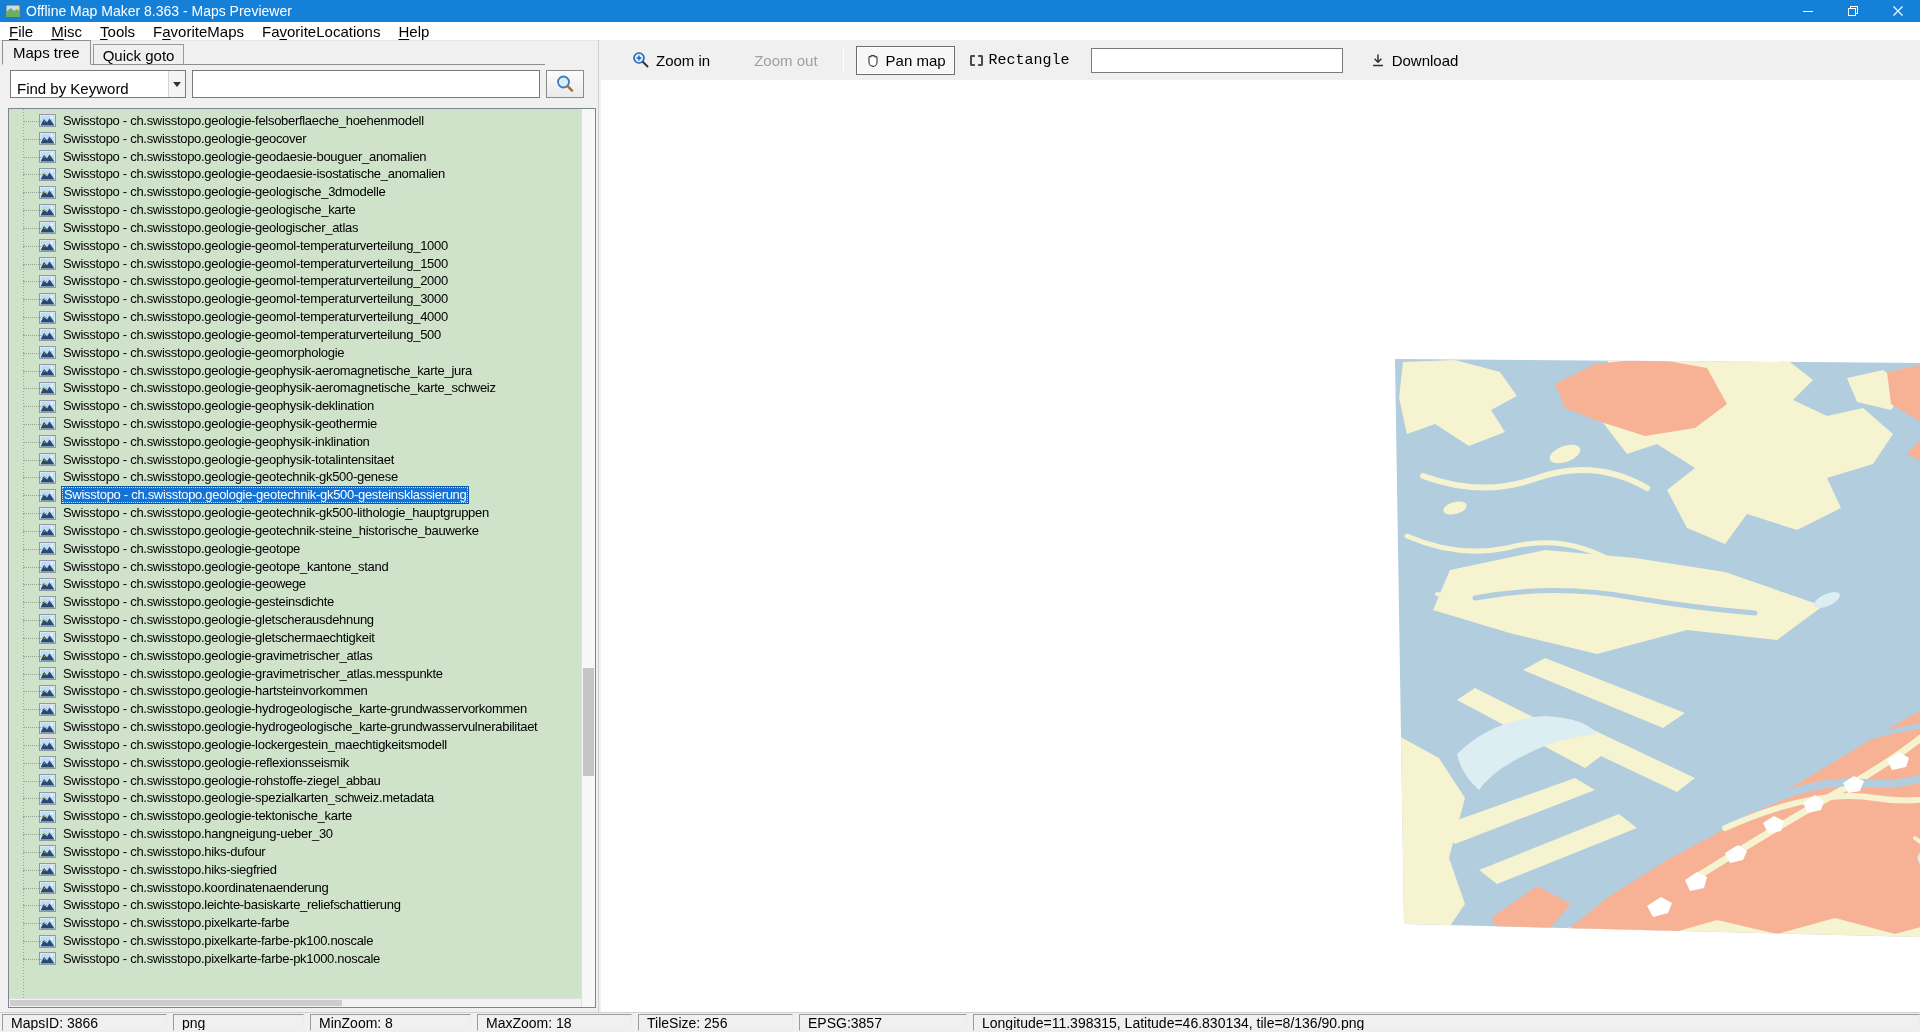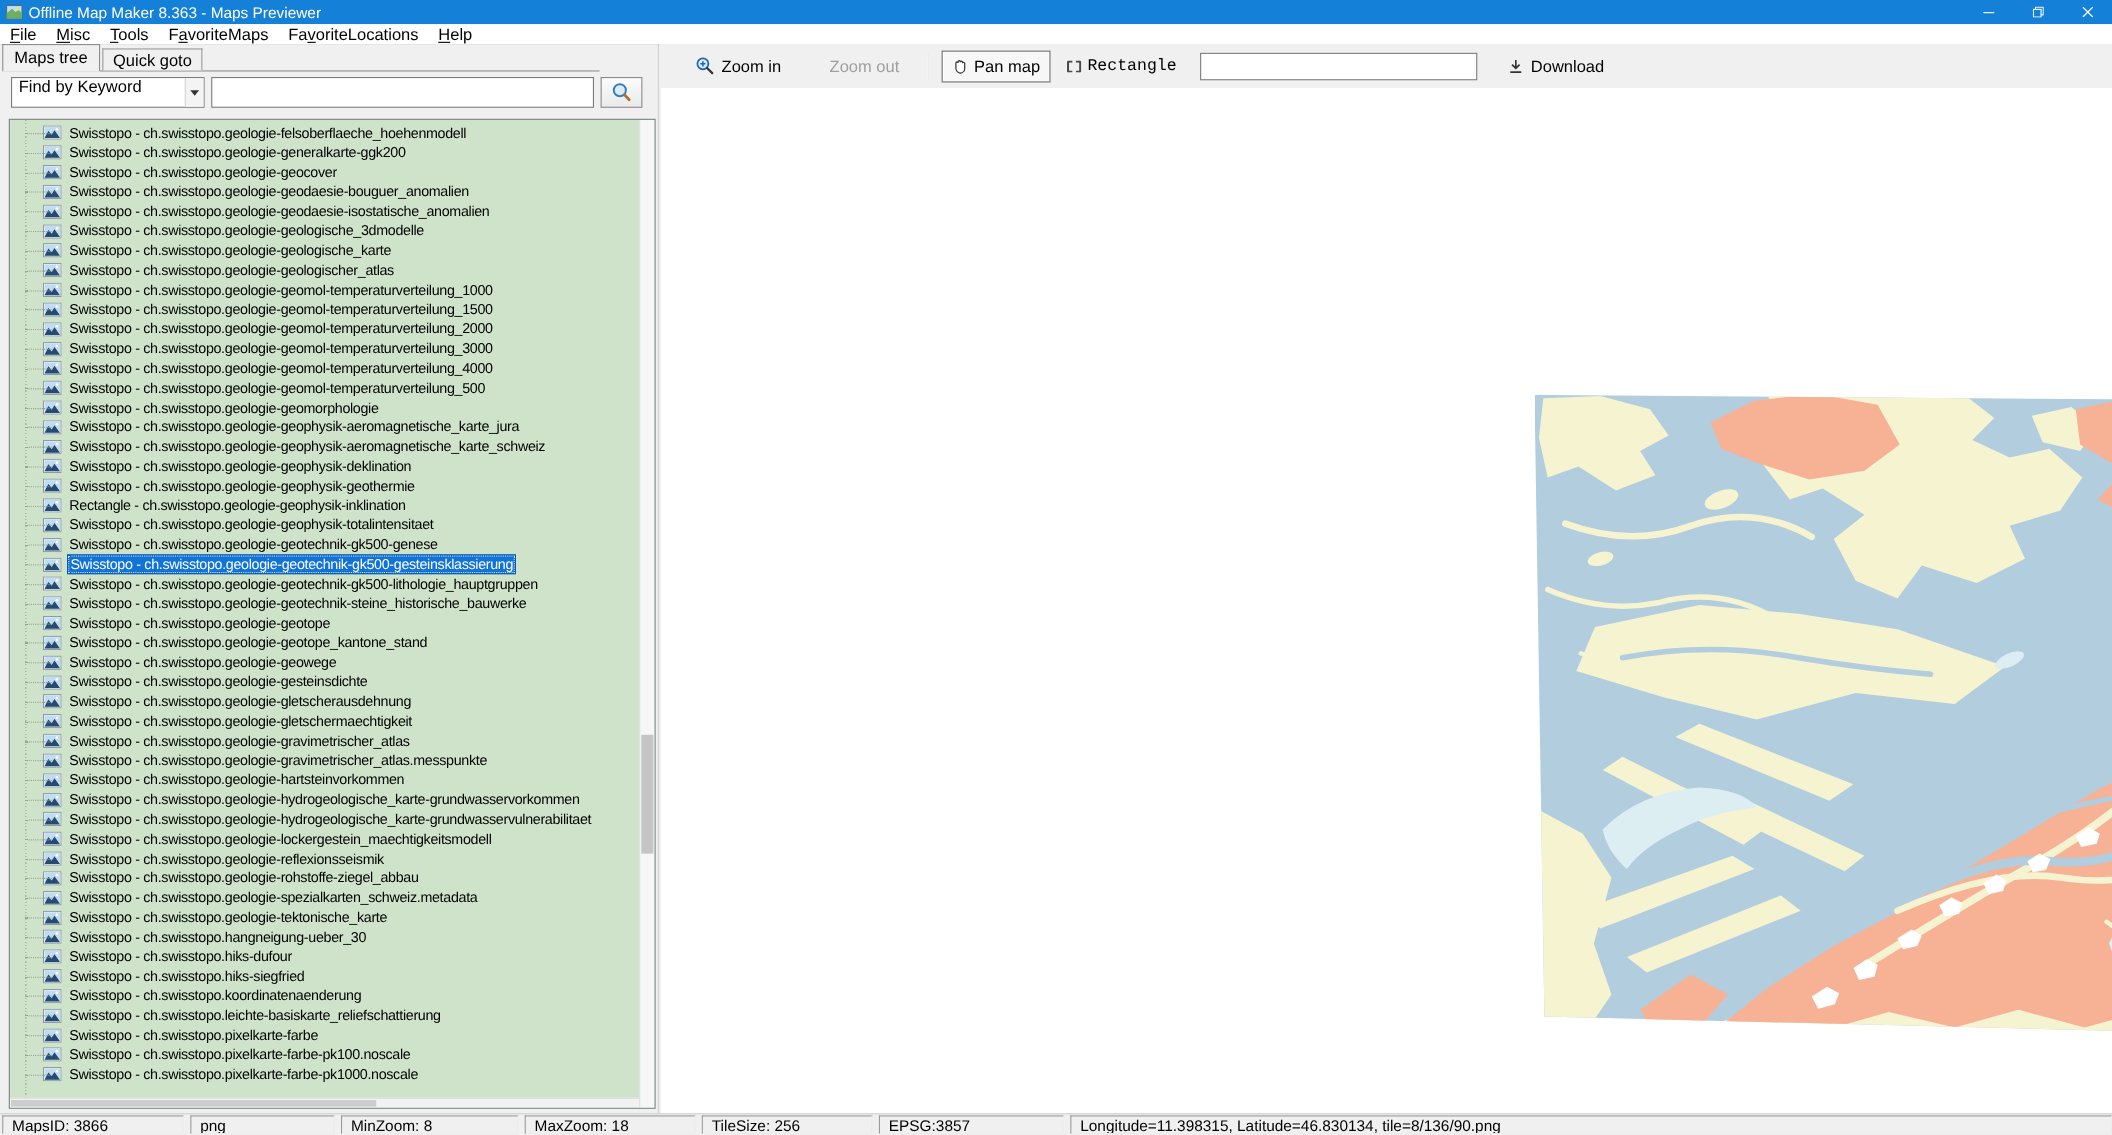--- a/index.html
+++ b/index.html
@@ -27,21 +27,21 @@
     border-bottom:1px solid #8e8e8e; display:flex; align-items:flex-end; }
   .tab { font-size:15px; padding:2px 9px 2px 9px; background:var(--c-chrome,#f0f0f0);
     border:1px solid #9a9a9a; border-bottom:none; margin-right:2px; white-space:nowrap; }
   .tab.active { position:relative; z-index:2; border-color:#8e8e8e; padding:3px 10px;
     margin-bottom:-1px; border-bottom:1px solid var(--c-chrome,#f0f0f0); }
   .tab.inactive { height:20px; }
 
   
   .search-row { position:absolute; left:0; top:70px; width:600px; height:30px; }
   .combo { position:absolute; left:10px; top:0; width:176px; height:28px; background:#fff;
-    border:1px solid #7a7a7a; display:flex; align-items:flex-start; font-size:15px; }
+    border:1px solid #7a7a7a; display:flex; align-items:flex-end; font-size:15px; }
   .combo-label { flex:1; padding-left:6px; white-space:nowrap; overflow:hidden; }
   .combo-arrow-btn { width:17px; height:100%; display:flex; align-items:center; justify-content:center;
     border-left:1px solid #d5d5d5; background:#f4f4f4; }
   .combo-arrow { width:0; height:0; border-left:4px solid transparent; border-right:4px solid transparent;
     border-top:5px solid #333; }
   .keyword-input { position:absolute; left:192px; top:0; width:348px; height:28px; background:#fff;
     border:1px solid #7a7a7a; font-size:15px; padding:0 6px; font-family:"Liberation Sans",sans-serif; }
   .search-btn { position:absolute; left:546px; top:0; width:38px; height:28px;
     background:linear-gradient(#fcfcfc,#eaeaea); border:1px solid #8a8a8a;
     display:flex; align-items:center; justify-content:center; }
@@ -172,29 +172,20 @@
       </svg>
       <span class="tree-label">Swisstopo - ch.swisstopo.geologie-felsoberflaeche_hoehenmodell</span>
     </div>
         <div class="tree-row">
       <svg class="tree-ico" viewBox="0 0 17 13">
         <rect x="0.5" y="0.5" width="16" height="12" fill="#f3f6f8" stroke="#8d9aa6"></rect>
         <rect x="1.5" y="1.5" width="14" height="10" fill="#bfdcf0"></rect>
         <path d="M1.5,11.5 L5,5 L8,8.5 L10.5,4.5 L15.5,11.5 Z" fill="#274a70"></path>
         <circle cx="12.8" cy="3.6" r="1.2" fill="#fdfdfd"></circle>
       </svg>
-      <span class="tree-label">Swisstopo - ch.swisstopo.geologie-generalkarte-ggk200</span>
-    </div>
-        <div class="tree-row">
-      <svg class="tree-ico" viewBox="0 0 17 13">
-        <rect x="0.5" y="0.5" width="16" height="12" fill="#f3f6f8" stroke="#8d9aa6"></rect>
-        <rect x="1.5" y="1.5" width="14" height="10" fill="#bfdcf0"></rect>
-        <path d="M1.5,11.5 L5,5 L8,8.5 L10.5,4.5 L15.5,11.5 Z" fill="#274a70"></path>
-        <circle cx="12.8" cy="3.6" r="1.2" fill="#fdfdfd"></circle>
-      </svg>
       <span class="tree-label">Swisstopo - ch.swisstopo.geologie-geocover</span>
     </div>
         <div class="tree-row">
       <svg class="tree-ico" viewBox="0 0 17 13">
         <rect x="0.5" y="0.5" width="16" height="12" fill="#f3f6f8" stroke="#8d9aa6"></rect>
         <rect x="1.5" y="1.5" width="14" height="10" fill="#bfdcf0"></rect>
         <path d="M1.5,11.5 L5,5 L8,8.5 L10.5,4.5 L15.5,11.5 Z" fill="#274a70"></path>
         <circle cx="12.8" cy="3.6" r="1.2" fill="#fdfdfd"></circle>
       </svg>
       <span class="tree-label">Swisstopo - ch.swisstopo.geologie-geodaesie-bouguer_anomalien</span>
@@ -334,21 +325,21 @@
       </svg>
       <span class="tree-label">Swisstopo - ch.swisstopo.geologie-geophysik-geothermie</span>
     </div>
         <div class="tree-row">
       <svg class="tree-ico" viewBox="0 0 17 13">
         <rect x="0.5" y="0.5" width="16" height="12" fill="#f3f6f8" stroke="#8d9aa6"></rect>
         <rect x="1.5" y="1.5" width="14" height="10" fill="#bfdcf0"></rect>
         <path d="M1.5,11.5 L5,5 L8,8.5 L10.5,4.5 L15.5,11.5 Z" fill="#274a70"></path>
         <circle cx="12.8" cy="3.6" r="1.2" fill="#fdfdfd"></circle>
       </svg>
-      <span class="tree-label">Rectangle - ch.swisstopo.geologie-geophysik-inklination</span>
+      <span class="tree-label">Swisstopo - ch.swisstopo.geologie-geophysik-inklination</span>
     </div>
         <div class="tree-row">
       <svg class="tree-ico" viewBox="0 0 17 13">
         <rect x="0.5" y="0.5" width="16" height="12" fill="#f3f6f8" stroke="#8d9aa6"></rect>
         <rect x="1.5" y="1.5" width="14" height="10" fill="#bfdcf0"></rect>
         <path d="M1.5,11.5 L5,5 L8,8.5 L10.5,4.5 L15.5,11.5 Z" fill="#274a70"></path>
         <circle cx="12.8" cy="3.6" r="1.2" fill="#fdfdfd"></circle>
       </svg>
       <span class="tree-label">Swisstopo - ch.swisstopo.geologie-geophysik-totalintensitaet</span>
     </div>

